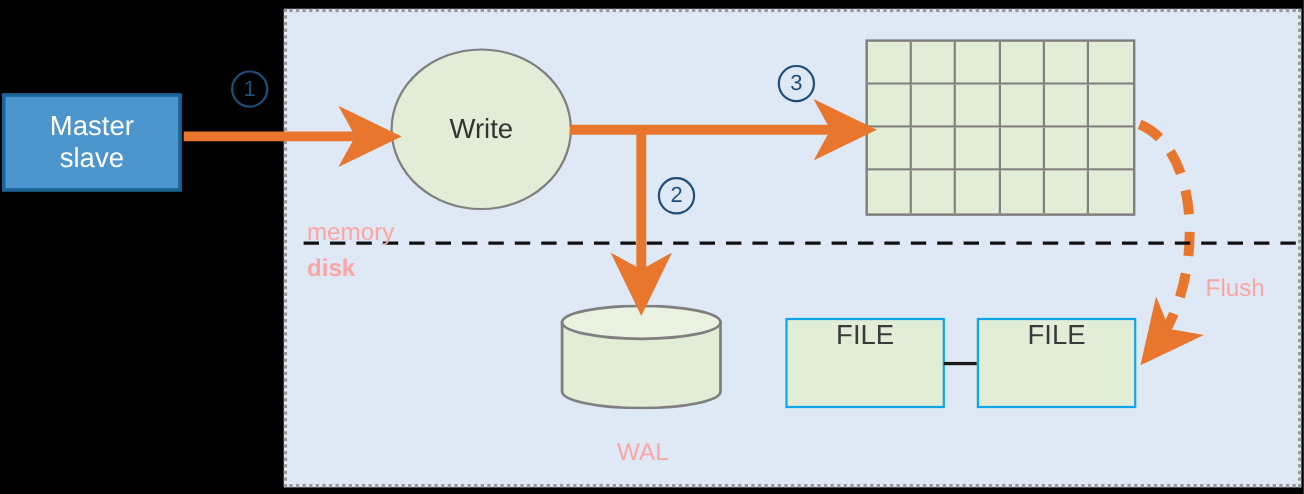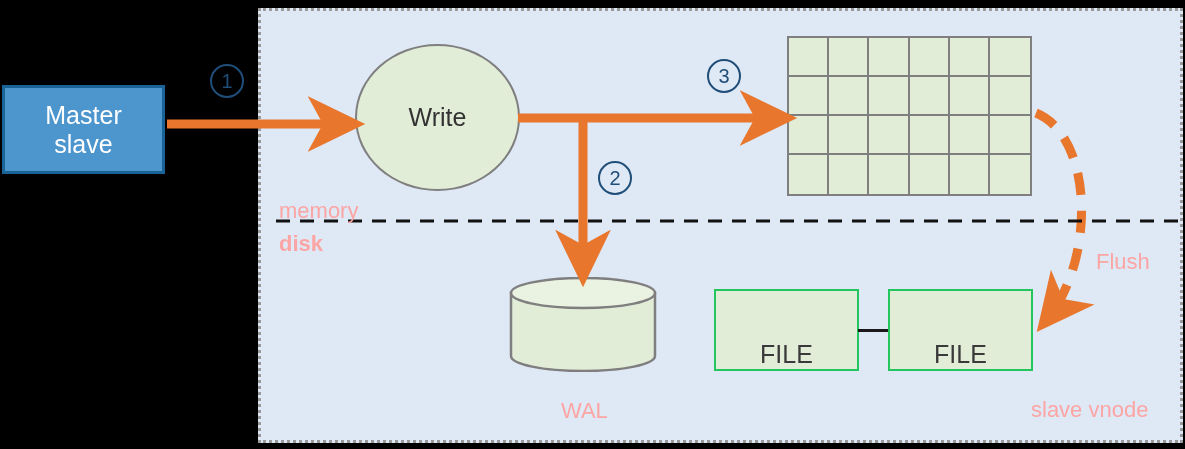--- a/index.html
+++ b/index.html
@@ -105,24 +105,24 @@
     border-right: 2px solid #7f7f7f;
     border-bottom: 2px solid #7f7f7f;
     box-sizing: border-box;
   }
   #memtable-grid .cell.last-col { border-right: none; }
   #memtable-grid .cell.last-row { border-bottom: none; }
 
   .file-box {
     position: absolute;
     background: #e2edd8;
-    border: 2px solid #22c55e;
-    box-sizing: border-box;
-    display: flex;
-    align-items: flex-end;
+    border: 2px solid #0ea5e9;
+    box-sizing: border-box;
+    display: flex;
+    align-items: flex-start;
     justify-content: center;
     font-size: 25px;
     color: #3a3a3a;
     top: 289px;
     height: 82px;
     width: 145px;
   }
   #file-box-1 { left: 714px; }
   #file-box-2 { left: 888px; }
   #file-link {
@@ -234,16 +234,15 @@
   <div class="circle-num" id="num-2">
     <span>2</span>
   </div>
   <div class="circle-num" id="num-3">
     <span>3</span>
   </div>
 
   <div class="label-text" id="memory-label">memory</div>
   <div class="label-text" id="disk-label">disk</div>
   <div class="label-text" id="flush-label">Flush</div>
-  <div class="label-text" id="slave-label">slave vnode</div>
   <div class="label-text" id="wal-label">WAL</div>
 
 </div>
 
 </body></html>

